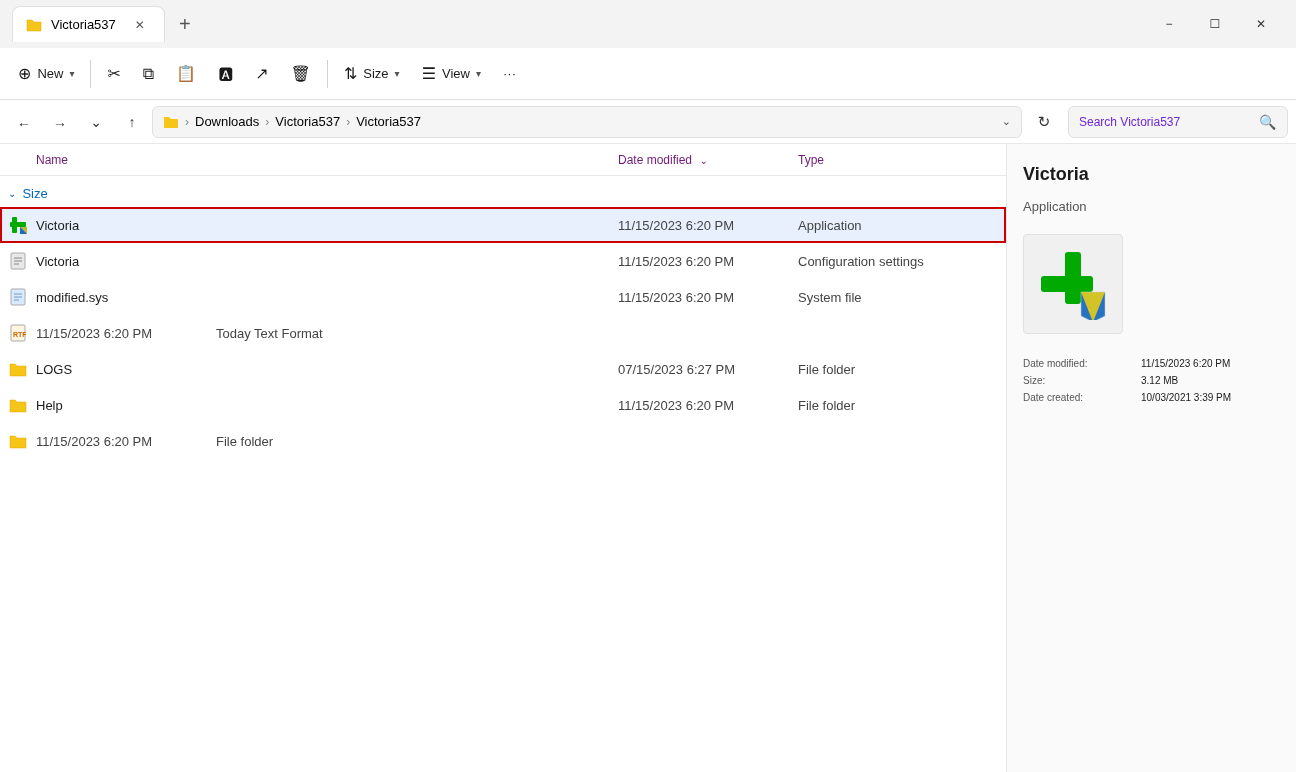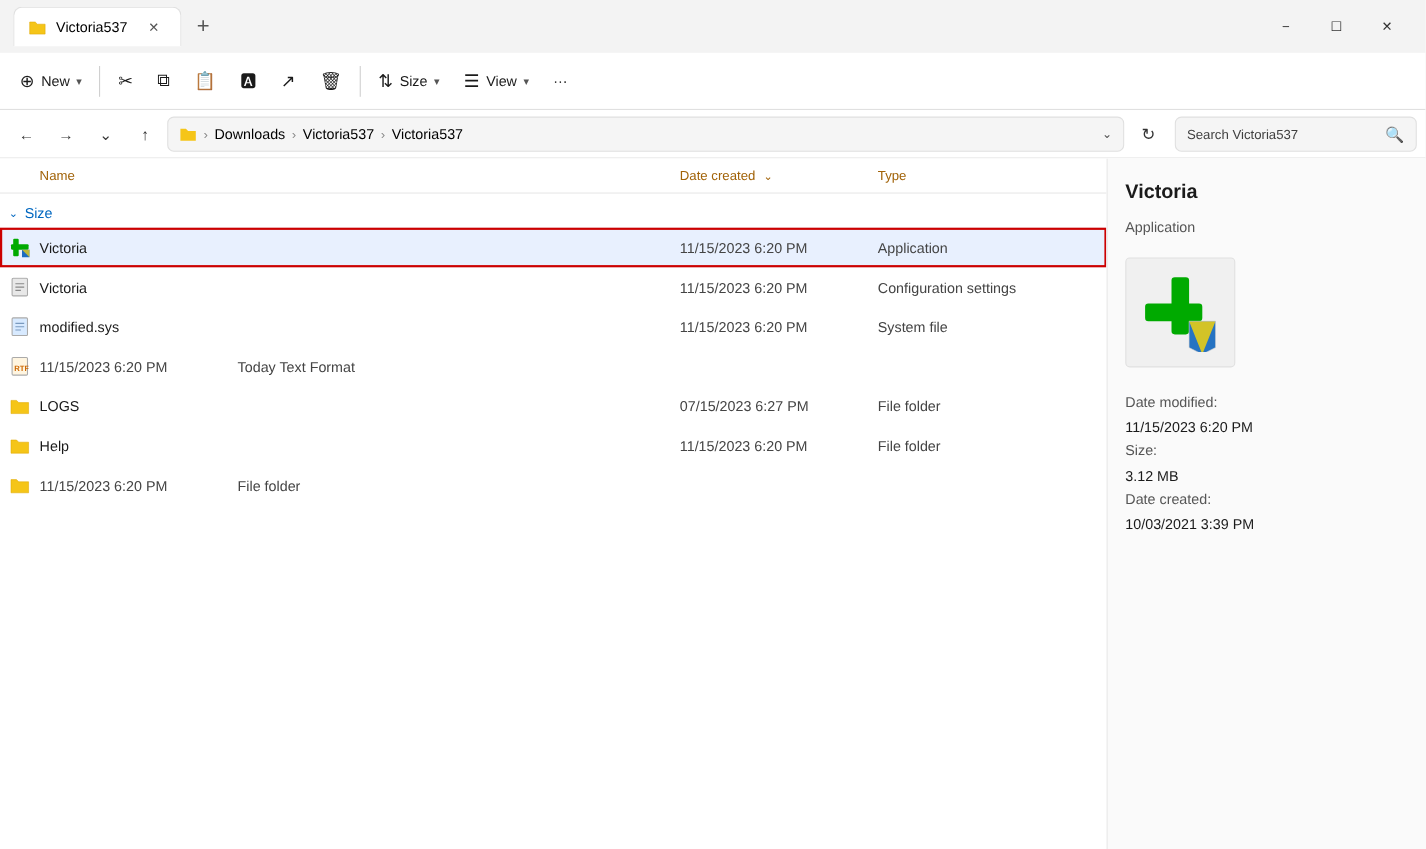--- a/index.html
+++ b/index.html
@@ -77,21 +77,21 @@
     .main {
       display: flex; flex: 1; background: #ffffff; overflow: hidden;
     }
 
     
     .file-list-area {
       flex: 1; display: flex; flex-direction: column; overflow: hidden;
     }
     .file-list-header {
       display: flex; align-items: center; height: 32px; border-bottom: 1px solid #e8e8e8;
-      padding: 0 8px; font-size: 12px; color: #a16207;
+      padding: 0 8px; font-size: 12px; color: #701a75;
     }
     .col-name { flex: 1; padding-left: 28px; }
     .col-date { width: 180px; }
     .col-type { width: 200px; }
     .sort-indicator { font-size: 10px; margin-left: 4px; }
 
     .file-list { flex: 1; overflow-y: auto; padding: 4px 0; }
 
     .group-header {
       display: flex; align-items: center; padding: 6px 8px; font-size: 13px;
@@ -117,21 +117,21 @@
       display: flex; flex-direction: column; gap: 12px; background: #fafafa;
     }
     .detail-title { font-size: 18px; font-weight: 600; color: #1a1a1a; }
     .detail-subtitle { font-size: 13px; color: #555; margin-top: 2px; }
     .detail-icon-box {
       width: 100px; height: 100px; background: #f0f0f0; border: 1px solid #e0e0e0;
       border-radius: 4px; display: flex; align-items: center; justify-content: center;
       margin: 8px 0;
     }
     .detail-props { display: flex; flex-direction: column; gap: 6px; margin-top: 4px; }
-    .detail-prop { display: flex; gap: 8px; font-size: 13px; flex-direction: column; }
+    .detail-prop { display: flex; gap: 8px; font-size: 10px; }
     .detail-prop-label { color: #555; width: 110px; flex-shrink: 0; }
     .detail-prop-value { color: #1a1a1a; }
   </style>
 </head>
 <body>
 
 <div class="title-bar">
   <div class="tab-active">
     <svg class="tab-folder-icon" viewBox="0 0 18 18" fill="none">
       <path d="M2 4h5l2 2h7v9H2z" fill="#f5c518" stroke="#e0a800" stroke-width="0.5"></path>
@@ -200,33 +200,33 @@
     <span class="address-separator">›</span>
     <span>Downloads</span>
     <span class="address-separator">›</span>
     <span>Victoria537</span>
     <span class="address-separator">›</span>
     <span>Victoria537</span>
     <div class="address-dropdown">⌄</div>
   </div>
   <div class="nav-refresh">↻</div>
   <div class="search-box">
-    <span style="font-size:12px;color:#404040;flex:1;">Search Victoria537</span>
+    <span style="font-size:12px;color:#6d28d9;flex:1;">Search Victoria537</span>
     <span style="color:#555;font-size:14px;">🔍</span>
   </div>
 </div>
 
 <div class="main">
 
   <div class="file-list-area">
 
     <div class="file-list-header">
       <div class="col-name">Name</div>
       <div class="col-date">
-        <span>Date created</span>
+        <span>Date modified</span>
         <span class="sort-indicator">⌄</span>
       </div>
       <div class="col-type">Type</div>
     </div>
 
     <div class="file-list">
 
       <div class="group-header">
         <span style="font-size:10px;">⌄</span>
         <span>Size</span>

